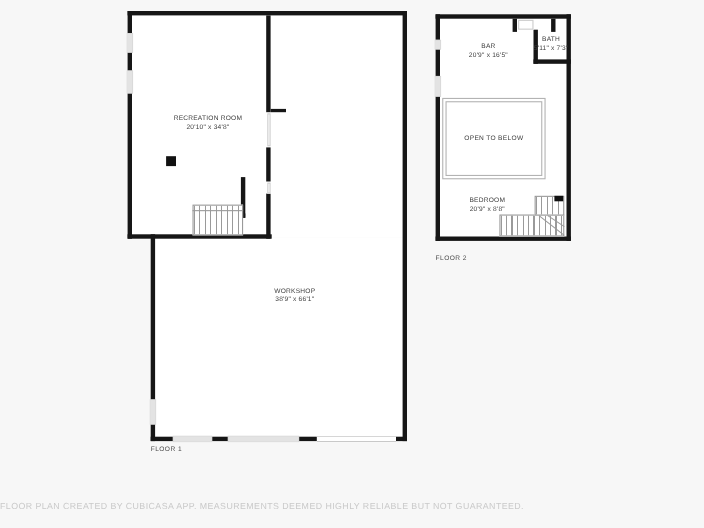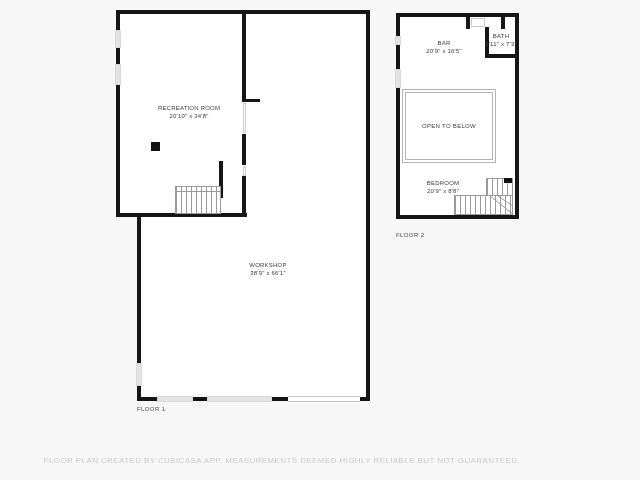--- a/index.html
+++ b/index.html
@@ -29,21 +29,21 @@
   }
   .otb-outer{
     position:absolute;border:1px solid #b3b3b3;box-sizing:border-box;padding:2px;
   }
   .otb-inner{
     width:100%;height:100%;border:1px solid #b3b3b3;box-sizing:border-box;
     display:flex;align-items:center;justify-content:center;
   }
   .otb-inner span{color:#3d3d3d;font-size:6px;letter-spacing:0.3px;white-space:nowrap;}
   .disclaimer{
-    position:absolute;left:0;top:456px;width:520px;text-align:right;
+    position:absolute;left:0;top:456px;width:520px;text-align:left;
     color:#c9c9c9;font-size:8px;letter-spacing:0.4px;white-space:nowrap;
   }
   svg.diag{position:absolute;overflow:visible;}
 </style>
 </head>
 <body>
 
 <div class="abs" style="left:0;top:0;width:400px;height:430px;">
 
   <div class="fill" style="left:118px;top:12px;width:250px;height:204px;"></div>

